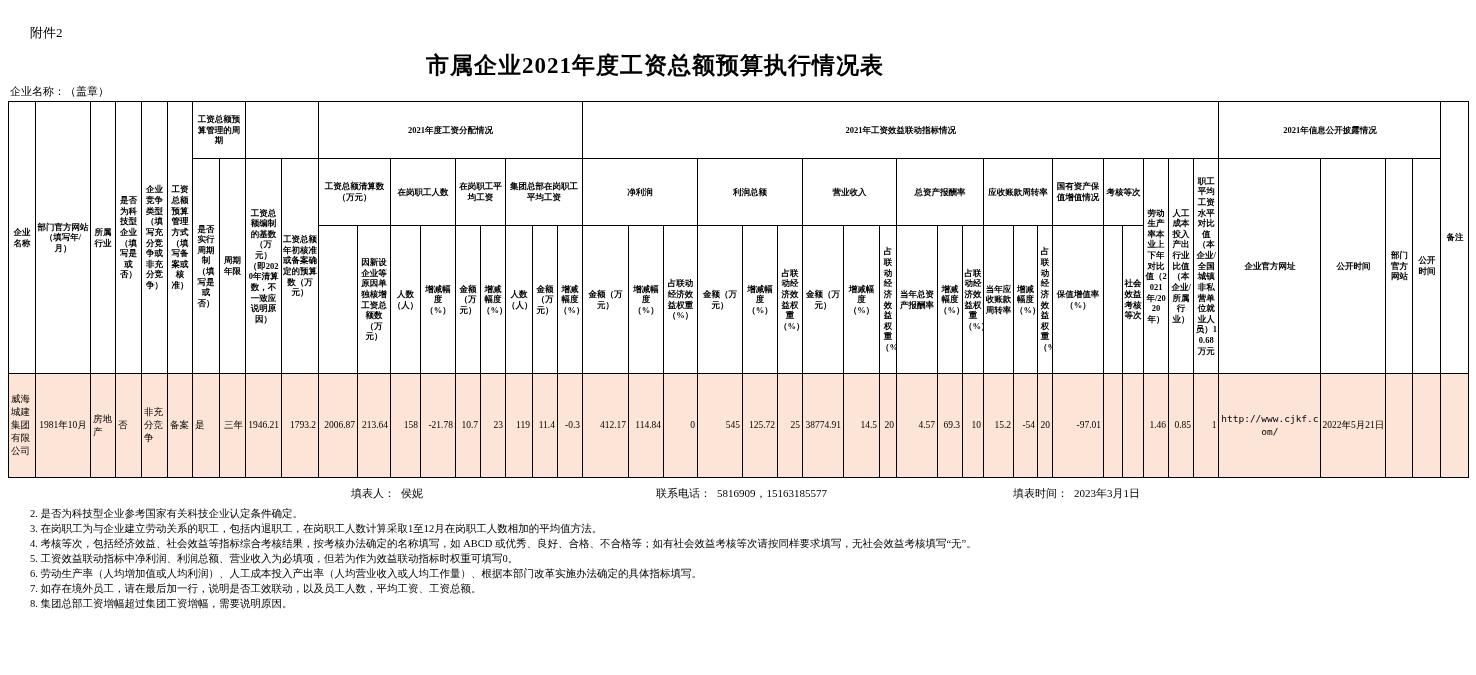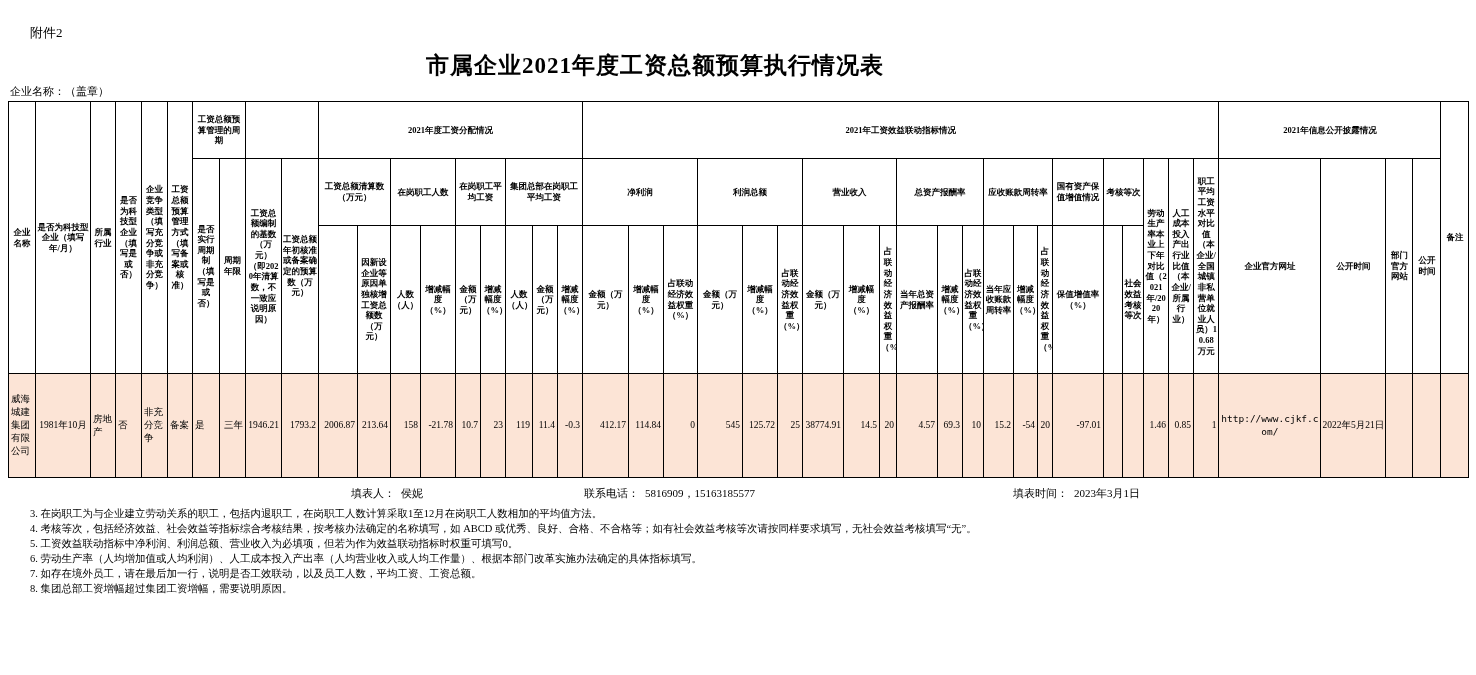--- a/index.html
+++ b/index.html
@@ -13,21 +13,21 @@
     word-break:break-all;overflow:hidden;}
   thead th{font-size:8.5px;font-weight:bold;line-height:1.25;}
   tr.h1{height:57px} tr.h2{height:67px} tr.h3{height:148px}
   tr.data{height:104px;background:#fce4d6;}
   tr.data td{font-size:9.5px;line-height:1.35;}
   td.num{text-align:right;padding-right:2px;}
   td.txl{text-align:left;padding-left:2px;}
   td.url{font-family:"DejaVu Sans Mono",monospace;font-size:8.5px;}
   .footer-line{position:absolute;top:486px;left:0;width:1476px;height:18px;font-size:11px;}
   .footer-line .fp{position:absolute;left:351px;}
-  .footer-line .ph{position:absolute;left:584px;}
+  .footer-line .ph{position:absolute;left:656px;}
   .footer-line .ft{position:absolute;left:1013px;}
   .footer-line b{font-weight:normal;margin-right:6px;}
   .notes{position:absolute;left:8px;top:506px;font-size:10.5px;line-height:15px;width:1460px;}
   .notes .n{padding-left:22px;}
   .notes .n0{padding-left:0;}
 </style>
 </head>
 <body>
 
 <div class="attachment">附件2</div>
@@ -78,21 +78,21 @@
       <col style="width:25px">
     <col style="width:102px">
       <col style="width:65px">
       <col style="width:27px">
       <col style="width:28px">
       <col style="width:28px">
   </colgroup>
   <thead>
     <tr class="h1">
       <th rowspan="3">企业名称</th>
-      <th rowspan="3">是否为科技型企业（填写年/月）</th>
+      <th rowspan="3">部门官方网站（填写年/月）</th>
       <th rowspan="3">所属行业</th>
       <th rowspan="3">是否为科技型企业（填写是或否）</th>
       <th rowspan="3">企业竞争类型（填写充分竞争或非充分竞争）</th>
       <th rowspan="3">工资总额预算管理方式（填写备案或核准）</th>
       <th colspan="2">工资总额预算管理的周期</th>
       <th colspan="2"></th>
       <th colspan="9">2021年度工资分配情况</th>
       <th colspan="21">2021年工资效益联动指标情况</th>
       <th colspan="4">2021年信息公开披露情况</th>
       <th rowspan="3">备注</th>
@@ -202,19 +202,20 @@
   </tbody>
 </table>
 
 <div class="footer-line">
   <span class="fp"><b>填表人：</b><span>侯妮</span></span>
   <span class="ph"><b>联系电话：</b><span>5816909，15163185577</span></span>
   <span class="ft"><b>填表时间：</b><span>2023年3月1日</span></span>
 </div>
 
 <div class="notes">
+  <div class="n">2. 是否为科技型企业参考国家有关科技企业认定条件确定。</div>
   <div class="n">3. 在岗职工为与企业建立劳动关系的职工，包括内退职工，在岗职工人数计算采取1至12月在岗职工人数相加的平均值方法。</div>
   <div class="n">4. 考核等次，包括经济效益、社会效益等指标综合考核结果，按考核办法确定的名称填写，如 ABCD 或优秀、良好、合格、不合格等；如有社会效益考核等次请按同样要求填写，无社会效益考核填写“无”。</div>
   <div class="n">5. 工资效益联动指标中净利润、利润总额、营业收入为必填项，但若为作为效益联动指标时权重可填写0。</div>
   <div class="n">6. 劳动生产率（人均增加值或人均利润）、人工成本投入产出率（人均营业收入或人均工作量）、根据本部门改革实施办法确定的具体指标填写。</div>
   <div class="n">7. 如存在境外员工，请在最后加一行，说明是否工效联动，以及员工人数，平均工资、工资总额。</div>
   <div class="n">8. 集团总部工资增幅超过集团工资增幅，需要说明原因。</div>
 </div>
 
 </body></html>

